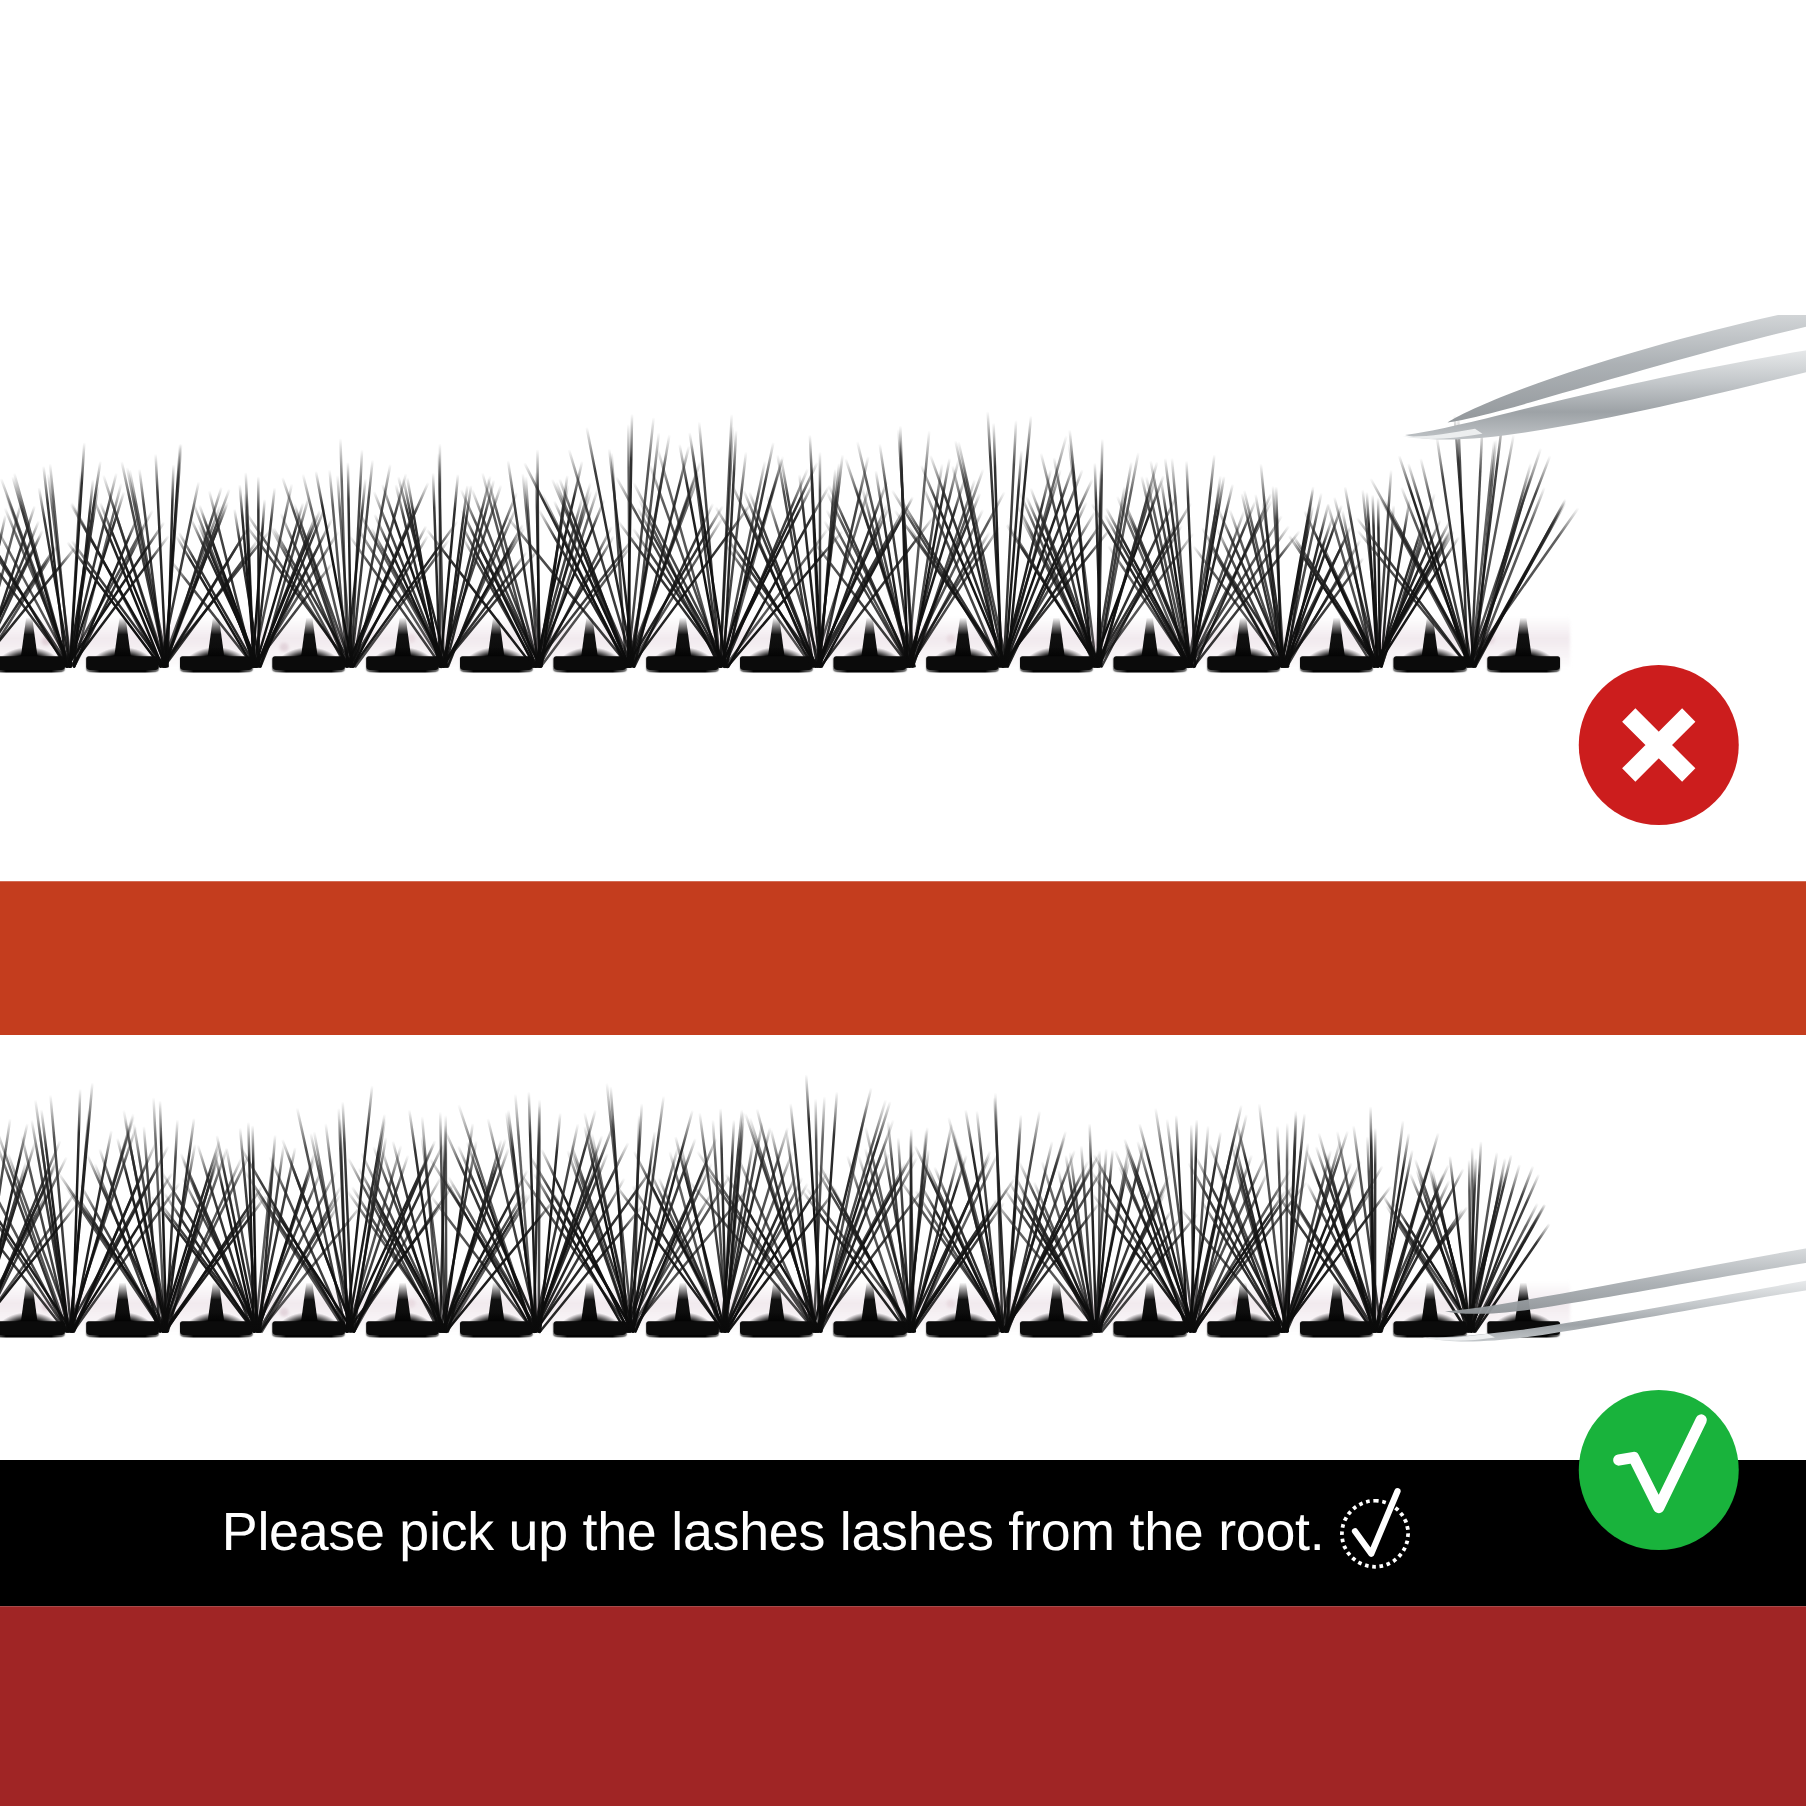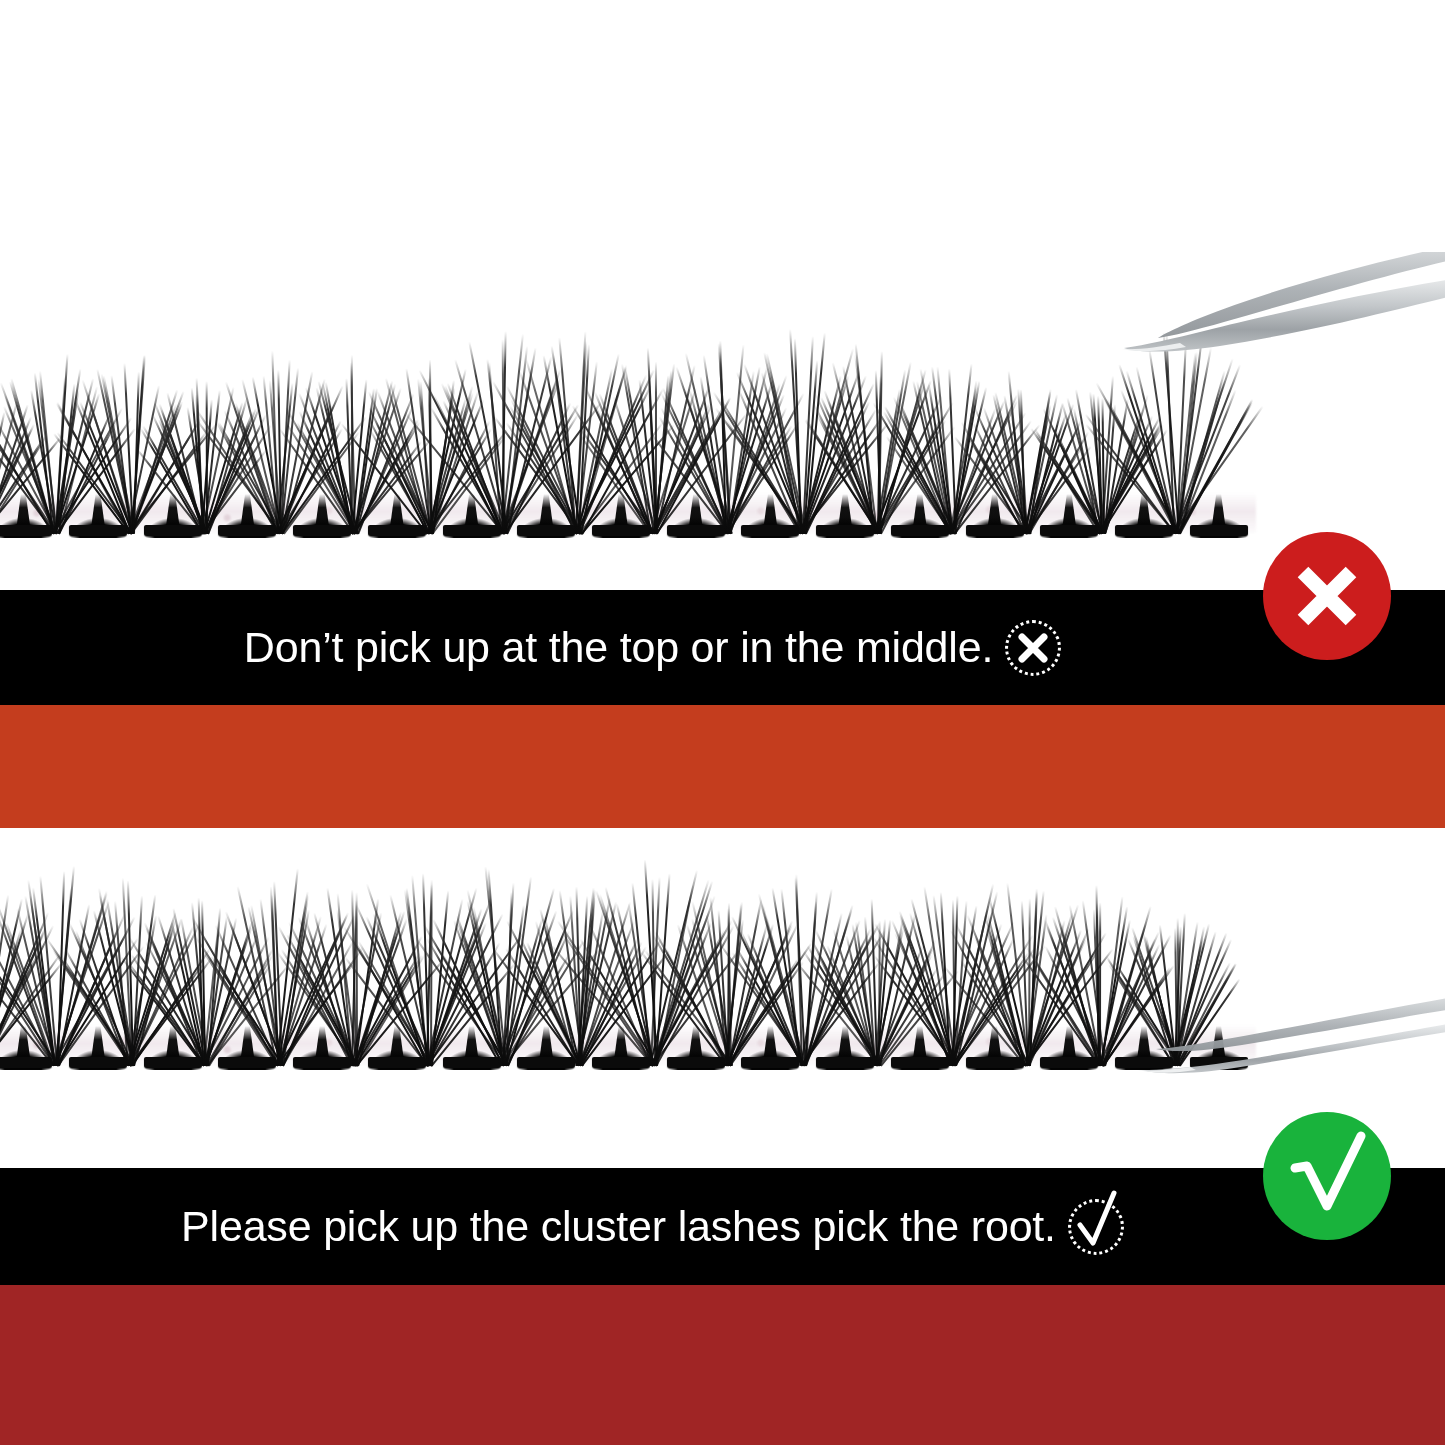--- a/index.html
+++ b/index.html
@@ -755,31 +755,20 @@
                  C 112 92 136 86 164 78 C 248 54 336 28 400 14 Z" fill="url(#tw1b)" opacity="0.95"></path>
 
         <path d="M 400 34 C 320 46 212 70 148 86 C 112 95 86 101 64 104
                  C 84 110 120 108 160 102 C 250 88 342 64 400 50 Z" fill="url(#tw1)"></path>
 
         <path d="M 120 99 C 98 103 80 106 62 105 C 80 109 104 107 126 103 Z" fill="#ECEEEF"></path>
       </svg>
     </div>
   </div>
 
-  <div class="caption-bar" id="caption-top">
-    <div class="caption-inner">
-      <span class="caption-text">Don’t pick up at the top or in the middle.</span>
-      <span class="inline-mark">
-        <span class="dotted-ring"></span>
-        <svg viewBox="0 0 56 56">
-          <path d="M 17 17 L 39 39 M 39 17 L 17 39" stroke="#ffffff" stroke-width="7" stroke-linecap="round" fill="none"></path>
-        </svg>
-      </span>
-    </div>
-  </div>
 
   <div class="badge" id="badge-no">
     <svg width="82" height="82" viewBox="0 0 82 82">
       <path d="M 17 17 L 65 65 M 65 17 L 17 65" stroke="#ffffff" stroke-width="15" stroke-linecap="butt" fill="none"></path>
     </svg>
   </div>
 
   <div class="divider-band" id="band-middle"></div>
 
   <div class="photo-panel" id="photo-bottom">
@@ -1318,21 +1307,21 @@
                  C 114 75 146 73 182 67 C 268 53 346 38 400 30 Z" fill="url(#tw2b)" opacity="0.95"></path>
         <path d="M 400 44 C 330 56 226 76 156 86 C 124 90 100 92 82 92
                  C 100 97 134 96 174 90 C 262 76 344 60 400 52 Z" fill="url(#tw2)"></path>
         <path d="M 130 89 C 110 92 94 93 78 92 C 96 96 116 95 136 92 Z" fill="#EEF0F1"></path>
       </svg>
     </div>
   </div>
 
   <div class="caption-bar" id="caption-bottom">
     <div class="caption-inner">
-      <span class="caption-text">Please pick up the cluster lashes pick the root.</span>
+      <span class="caption-text">Please pick up the lashes lashes from the root.</span>
       <span class="inline-mark">
         <span class="dotted-ring"></span>
         <svg viewBox="0 0 56 56" style="overflow:visible">
           <path d="M 12 26 L 25 44 L 46 -6" stroke="#ffffff" stroke-width="5" stroke-linecap="round" stroke-linejoin="round" fill="none"></path>
         </svg>
       </span>
     </div>
   </div>
 
   <div class="badge" id="badge-yes">

